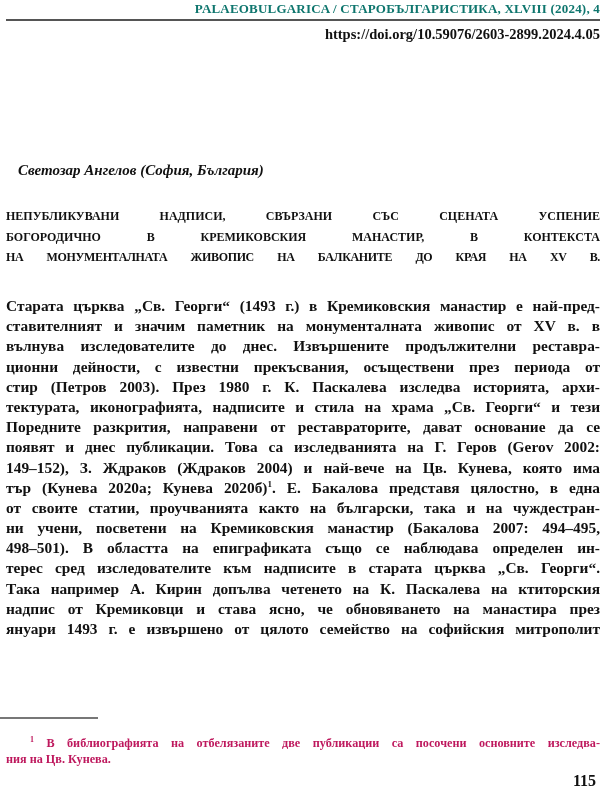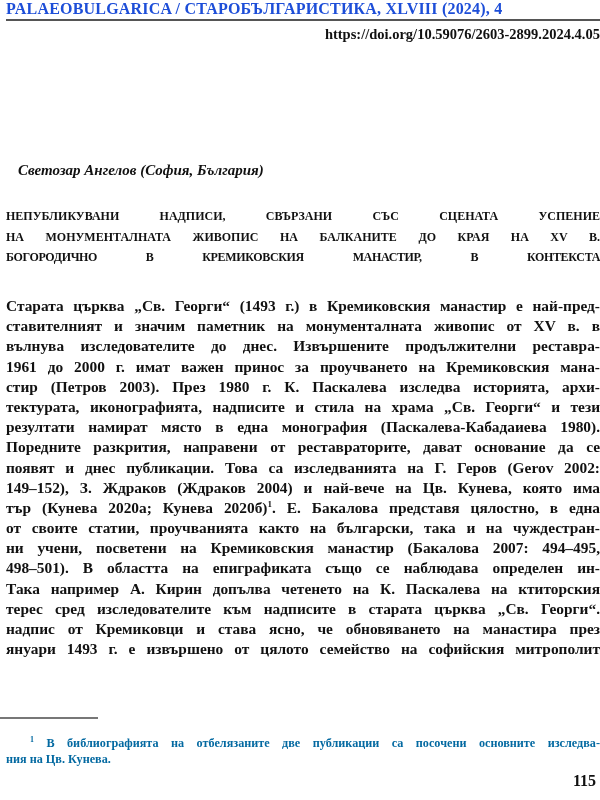--- a/index.html
+++ b/index.html
@@ -3,22 +3,22 @@
 <meta charset="utf-8">
 <style>
   html, body { margin: 0; padding: 0; }
   body {
     width: 600px; height: 800px; overflow: hidden; background: #ffffff;
     position: relative; color: #111;
     font-family: "Liberation Serif", "DejaVu Serif", serif;
   }
   .running-head {
     position: absolute; left: 6px; top: 0px; width: 594px;
-    font-size: 16px; letter-spacing: 0.2px; white-space: nowrap;
-    font-weight: bold; color: #1d4ed8; line-height: 18px;
+    font-size: 13px; letter-spacing: 0.2px; white-space: nowrap;
+    font-weight: bold; color: #0f766e; line-height: 18px; text-align: right;
   }
   .head-rule {
     position: absolute; left: 6px; top: 19px; width: 594px; height: 2px;
     background: #555;
   }
   .doi {
     position: absolute; right: 0px; top: 25px;
     font-size: 14.5px; font-weight: bold; white-space: nowrap; line-height: 18px; margin-left: 6px;
   }
   .author {
@@ -41,62 +41,61 @@
     white-space: nowrap; overflow: hidden; height: 20.2px;
   }
   .body-text .line:first-child { padding-left: 0; }
   sup.fn { font-size: 9px; vertical-align: super; line-height: 0; }
   .foot-rule {
     position: absolute; left: 0px; top: 717px; width: 98px; height: 1.5px;
     background: #777;
   }
   .footnote {
     position: absolute; left: 6px; top: 735px; width: 594px;
-    font-size: 12.2px; font-weight: bold; line-height: 16px; color: #0369a1;
+    font-size: 12.2px; font-weight: bold; line-height: 16px; color: #be185d;
   }
   .footnote .line { display: block; white-space: nowrap; }
   .footnote .line.first { padding-left: 24px; text-align: justify; text-align-last: justify; }
   .footnote sup { font-size: 8px; vertical-align: super; line-height: 0; }
   .page-number {
     position: absolute; right: 4px; top: 772px;
     font-size: 16px; font-weight: bold; line-height: 18px;
   }
 </style>
 </head>
 <body>
 
 <div class="running-head">PALAEOBULGARICA / СТАРОБЪЛГАРИСТИКА, XLVIII (2024), 4</div>
 <div class="head-rule"></div>
 <div class="doi">https://doi.org/10.59076/2603-2899.2024.4.05</div>
 
 <div class="author">Светозар Ангелов (София, България)</div>
 
 <div class="title">
   <div>НЕПУБЛИКУВАНИ НАДПИСИ, СВЪРЗАНИ СЪС СЦЕНАТА УСПЕНИЕ</div>
+  <div>БОГОРОДИЧНО В КРЕМИКОВСКИЯ МАНАСТИР, В КОНТЕКСТА</div>
   <div>НА МОНУМЕНТАЛНАТА ЖИВОПИС НА БАЛКАНИТЕ ДО КРАЯ НА XV В.</div>
-  <div>БОГОРОДИЧНО В КРЕМИКОВСКИЯ МАНАСТИР, В КОНТЕКСТА</div>
 </div>
 
 <div class="body-text">
   <span class="line">Старата църква „Св. Георги“ (1493 г.) в Кремиковския манастир е най-пред-</span>
   <span class="line">ставителният и значим паметник на монументалната живопис от XV в. в</span>
   <span class="line">вълнува изследователите до днес. Извършените продължителни реставра-</span>
-  <span class="line">1961 до 2000 г. имат важен принос за проучването на Кремиковския мана-</span>
+  <span class="line">ционни дейности, с известни прекъсвания, осъществени през периода от</span>
   <span class="line">стир (Петров 2003). През 1980 г. К. Паскалева изследва историята, архи-</span>
   <span class="line">тектурата, иконографията, надписите и стила на храма „Св. Георги“ и тези</span>
-  <span class="line">резултати намират място в една монография (Паскалева-Кабадаиева 1980).</span>
   <span class="line">Поредните разкрития, направени от реставраторите, дават основание да се</span>
   <span class="line">появят и днес публикации. Това са изследванията на Г. Геров (Gerov 2002:</span>
   <span class="line">149–152), З. Ждраков (Ждраков 2004) и най-вече на Цв. Кунева, която има</span>
   <span class="line"><span>тър (Кунева 2020а; Кунева 2020б)</span><sup class="fn">1</sup><span>. Е. Бакалова представя цялостно, в една</span></span>
   <span class="line">от своите статии, проучванията както на български, така и на чуждестран-</span>
   <span class="line">ни учени, посветени на Кремиковския манастир (Бакалова 2007: 494–495,</span>
   <span class="line">498–501). В областта на епиграфиката също се наблюдава определен ин-</span>
+  <span class="line">терес сред изследователите към надписите в старата църква „Св. Георги“.</span>
   <span class="line">Така например А. Кирин допълва четенето на К. Паскалева на ктиторския</span>
-  <span class="line">терес сред изследователите към надписите в старата църква „Св. Георги“.</span>
   <span class="line">надпис от Кремиковци и става ясно, че обновяването на манастира през</span>
   <span class="line">януари 1493 г. е извършено от цялото семейство на софийския митрополит</span>
 </div>
 
 <div class="foot-rule"></div>
 
 <div class="footnote">
   <span class="line first"><sup>1</sup> <span>В библиографията на отбелязаните две публикации са посочени основните изследва-</span></span>
   <span class="line">ния на Цв. Кунева.</span>
 </div>

